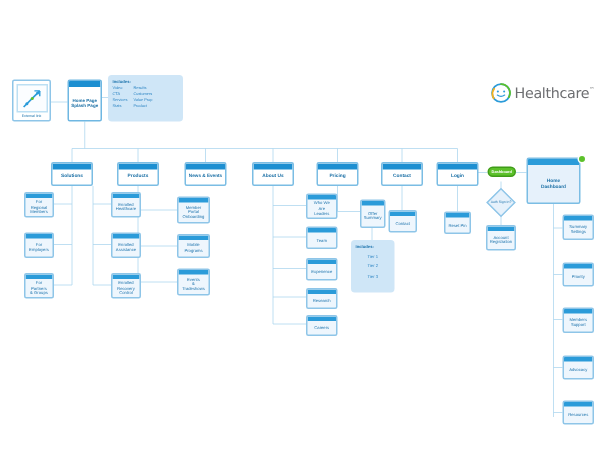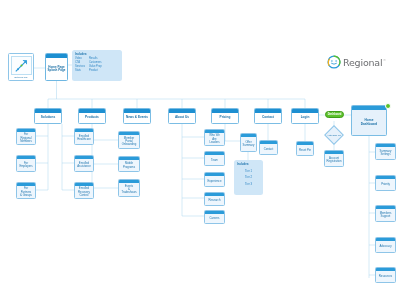--- a/index.html
+++ b/index.html
@@ -419,16 +419,16 @@
     <div class="mark">
       <svg viewBox="0 0 40 40">
         <circle cx="20" cy="20" r="17" fill="none" stroke="#2b9bd9" stroke-width="3.4"></circle>
         <path d="M20 3 A17 17 0 0 1 35 28" fill="none" stroke="#5cc12a" stroke-width="3.4" stroke-linecap="round"></path>
         <path d="M6 30 A17 17 0 0 1 7 12" fill="none" stroke="#f5b21c" stroke-width="3.4" stroke-linecap="round"></path>
         <circle cx="14" cy="17" r="2" fill="#2b9bd9"></circle>
         <circle cx="26" cy="17" r="2" fill="#2b9bd9"></circle>
         <path d="M13 24 Q20 29 27 24" fill="none" stroke="#2b9bd9" stroke-width="2.4" stroke-linecap="round"></path>
       </svg>
     </div>
-    <div class="wordmark"><span>Regional</span><span class="tm">™</span></div>
+    <div class="wordmark"><span>Healthcare</span><span class="tm">™</span></div>
   </div>
 
 </div>
 
 </body></html>

